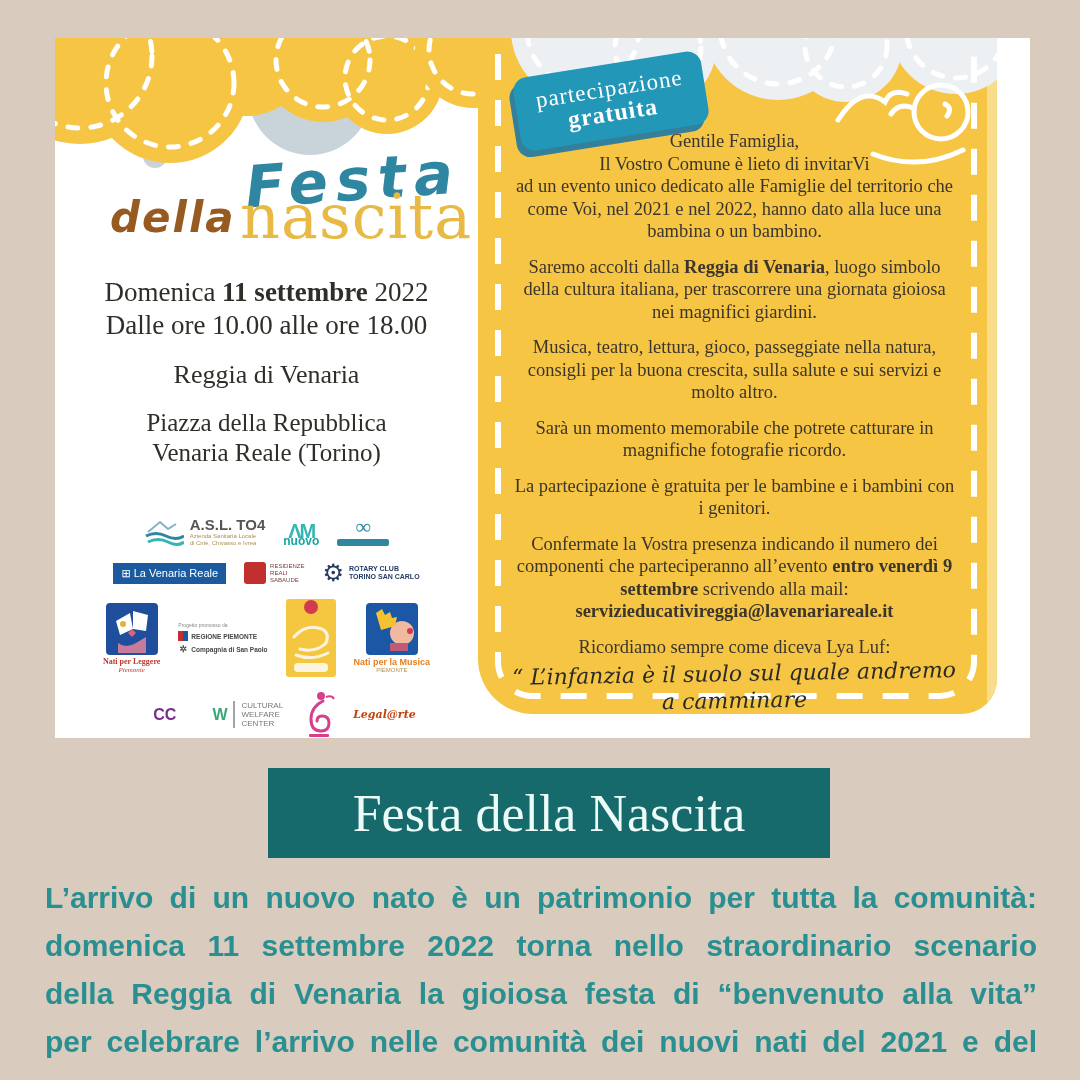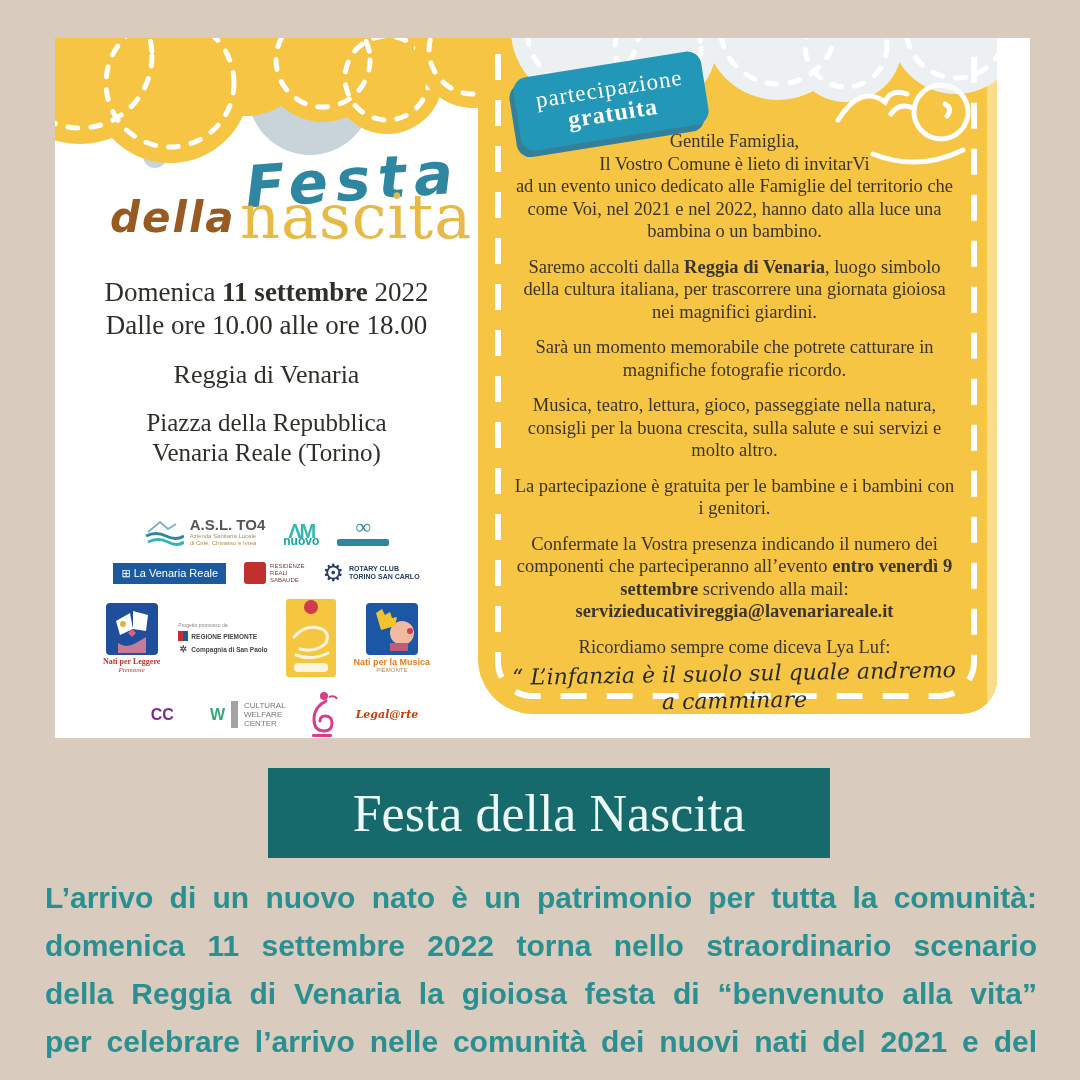--- a/index.html
+++ b/index.html
@@ -49,21 +49,21 @@
   .regione-line{display:flex;align-items:center;gap:3px;font-size:6.5px;font-weight:bold;color:#444;
       font-family:"Liberation Sans",sans-serif;line-height:7px;}
   .regione-sq{width:10px;height:10px;background:linear-gradient(90deg,#c22f2f 50%,#1b5a9e 50%);}
   .sanpaolo-sq{width:10px;height:10px;color:#555;font-size:9px;line-height:10px;text-align:center;}
   .npm{display:flex;flex-direction:column;align-items:center;}
   .npm-cap{font-size:9px;font-weight:bold;color:#e67e22;line-height:10px;margin-top:2px;font-family:"Liberation Sans",sans-serif;text-align:center;}
   .npm-sub{font-size:6px;color:#b08f4f;font-family:"Liberation Sans",sans-serif;}
   .ccw{display:flex;align-items:center;gap:6px;}
   .ccw-mark{font-family:"Liberation Sans",sans-serif;font-weight:bold;font-size:22px;color:#7b2d8b;line-height:20px;}
   .ccw-mark span{color:#3aa776;font-size:16px;margin-left:36px;}
-  .ccw-tx{border-left:7px solid #a3a3a3;padding-left:6px;font-size:8px;color:#777;line-height:9px;
+  .ccw-tx{border-left:2px solid #a3a3a3;padding-left:6px;font-size:8px;color:#777;line-height:9px;
       font-family:"Liberation Sans",sans-serif;}
   .legalarte{font-family:"DejaVu Serif",serif;font-style:italic;font-weight:bold;font-size:11px;color:#c2410c;}
   
   .right-col{position:absolute;left:423px;top:0;width:519px;height:676px;background:#f6c544;
       border-bottom-left-radius:55px;border-bottom-right-radius:35px;overflow:hidden;}
   .yellow-edge{position:absolute;right:0;top:0;bottom:0;width:10px;background:#f9dd8a;
       border-bottom-right-radius:35px;}
   .dash-border{position:absolute;left:0;top:0;}
   .clouds-right{position:absolute;left:0;top:0;width:519px;height:95px;}
   .badge{position:absolute;left:38px;top:26px;width:190px;height:74px;background:#2397b7;
@@ -271,22 +271,22 @@
       <div class="badge-l2">gratuita</div>
     </div>
 
     <div class="right-text">
       <p>
         <span>Gentile Famiglia,</span><br>
         <span>Il Vostro Comune è lieto di invitarVi</span><br>
         <span>ad un evento unico dedicato alle Famiglie del territorio che come Voi, nel 2021 e nel 2022, hanno dato alla luce una bambina o un bambino.</span>
       </p>
       <p><span>Saremo accolti dalla </span><b>Reggia di Venaria</b><span>, luogo simbolo della cultura italiana, per trascorrere una giornata gioiosa nei magnifici giardini.</span></p>
+      <p>Musica, teatro, lettura, gioco, passeggiate nella natura, consigli per la buona crescita, sulla salute e sui servizi e molto altro.</p>
       <p>Sarà un momento memorabile che potrete catturare in magnifiche fotografie ricordo.</p>
-      <p>Musica, teatro, lettura, gioco, passeggiate nella natura, consigli per la buona crescita, sulla salute e sui servizi e molto altro.</p>
       <p>La partecipazione è gratuita per le bambine e i bambini con i genitori.</p>
       <p><span>Confermate la Vostra presenza indicando il numero dei componenti che parteciperanno all’evento </span><b>entro venerdì 9 settembre</b><span> scrivendo alla mail:</span><br><b>servizieducativireggia@lavenariareale.it</b></p>
       <p class="q-intro">Ricordiamo sempre come diceva Lya Luf:</p>
       <div class="quote">
         <div>“ L’infanzia è il suolo sul quale andremo a camminare</div>
         <div>per tutta la vita.„</div>
       </div>
     </div>
   </div>
 </div>

